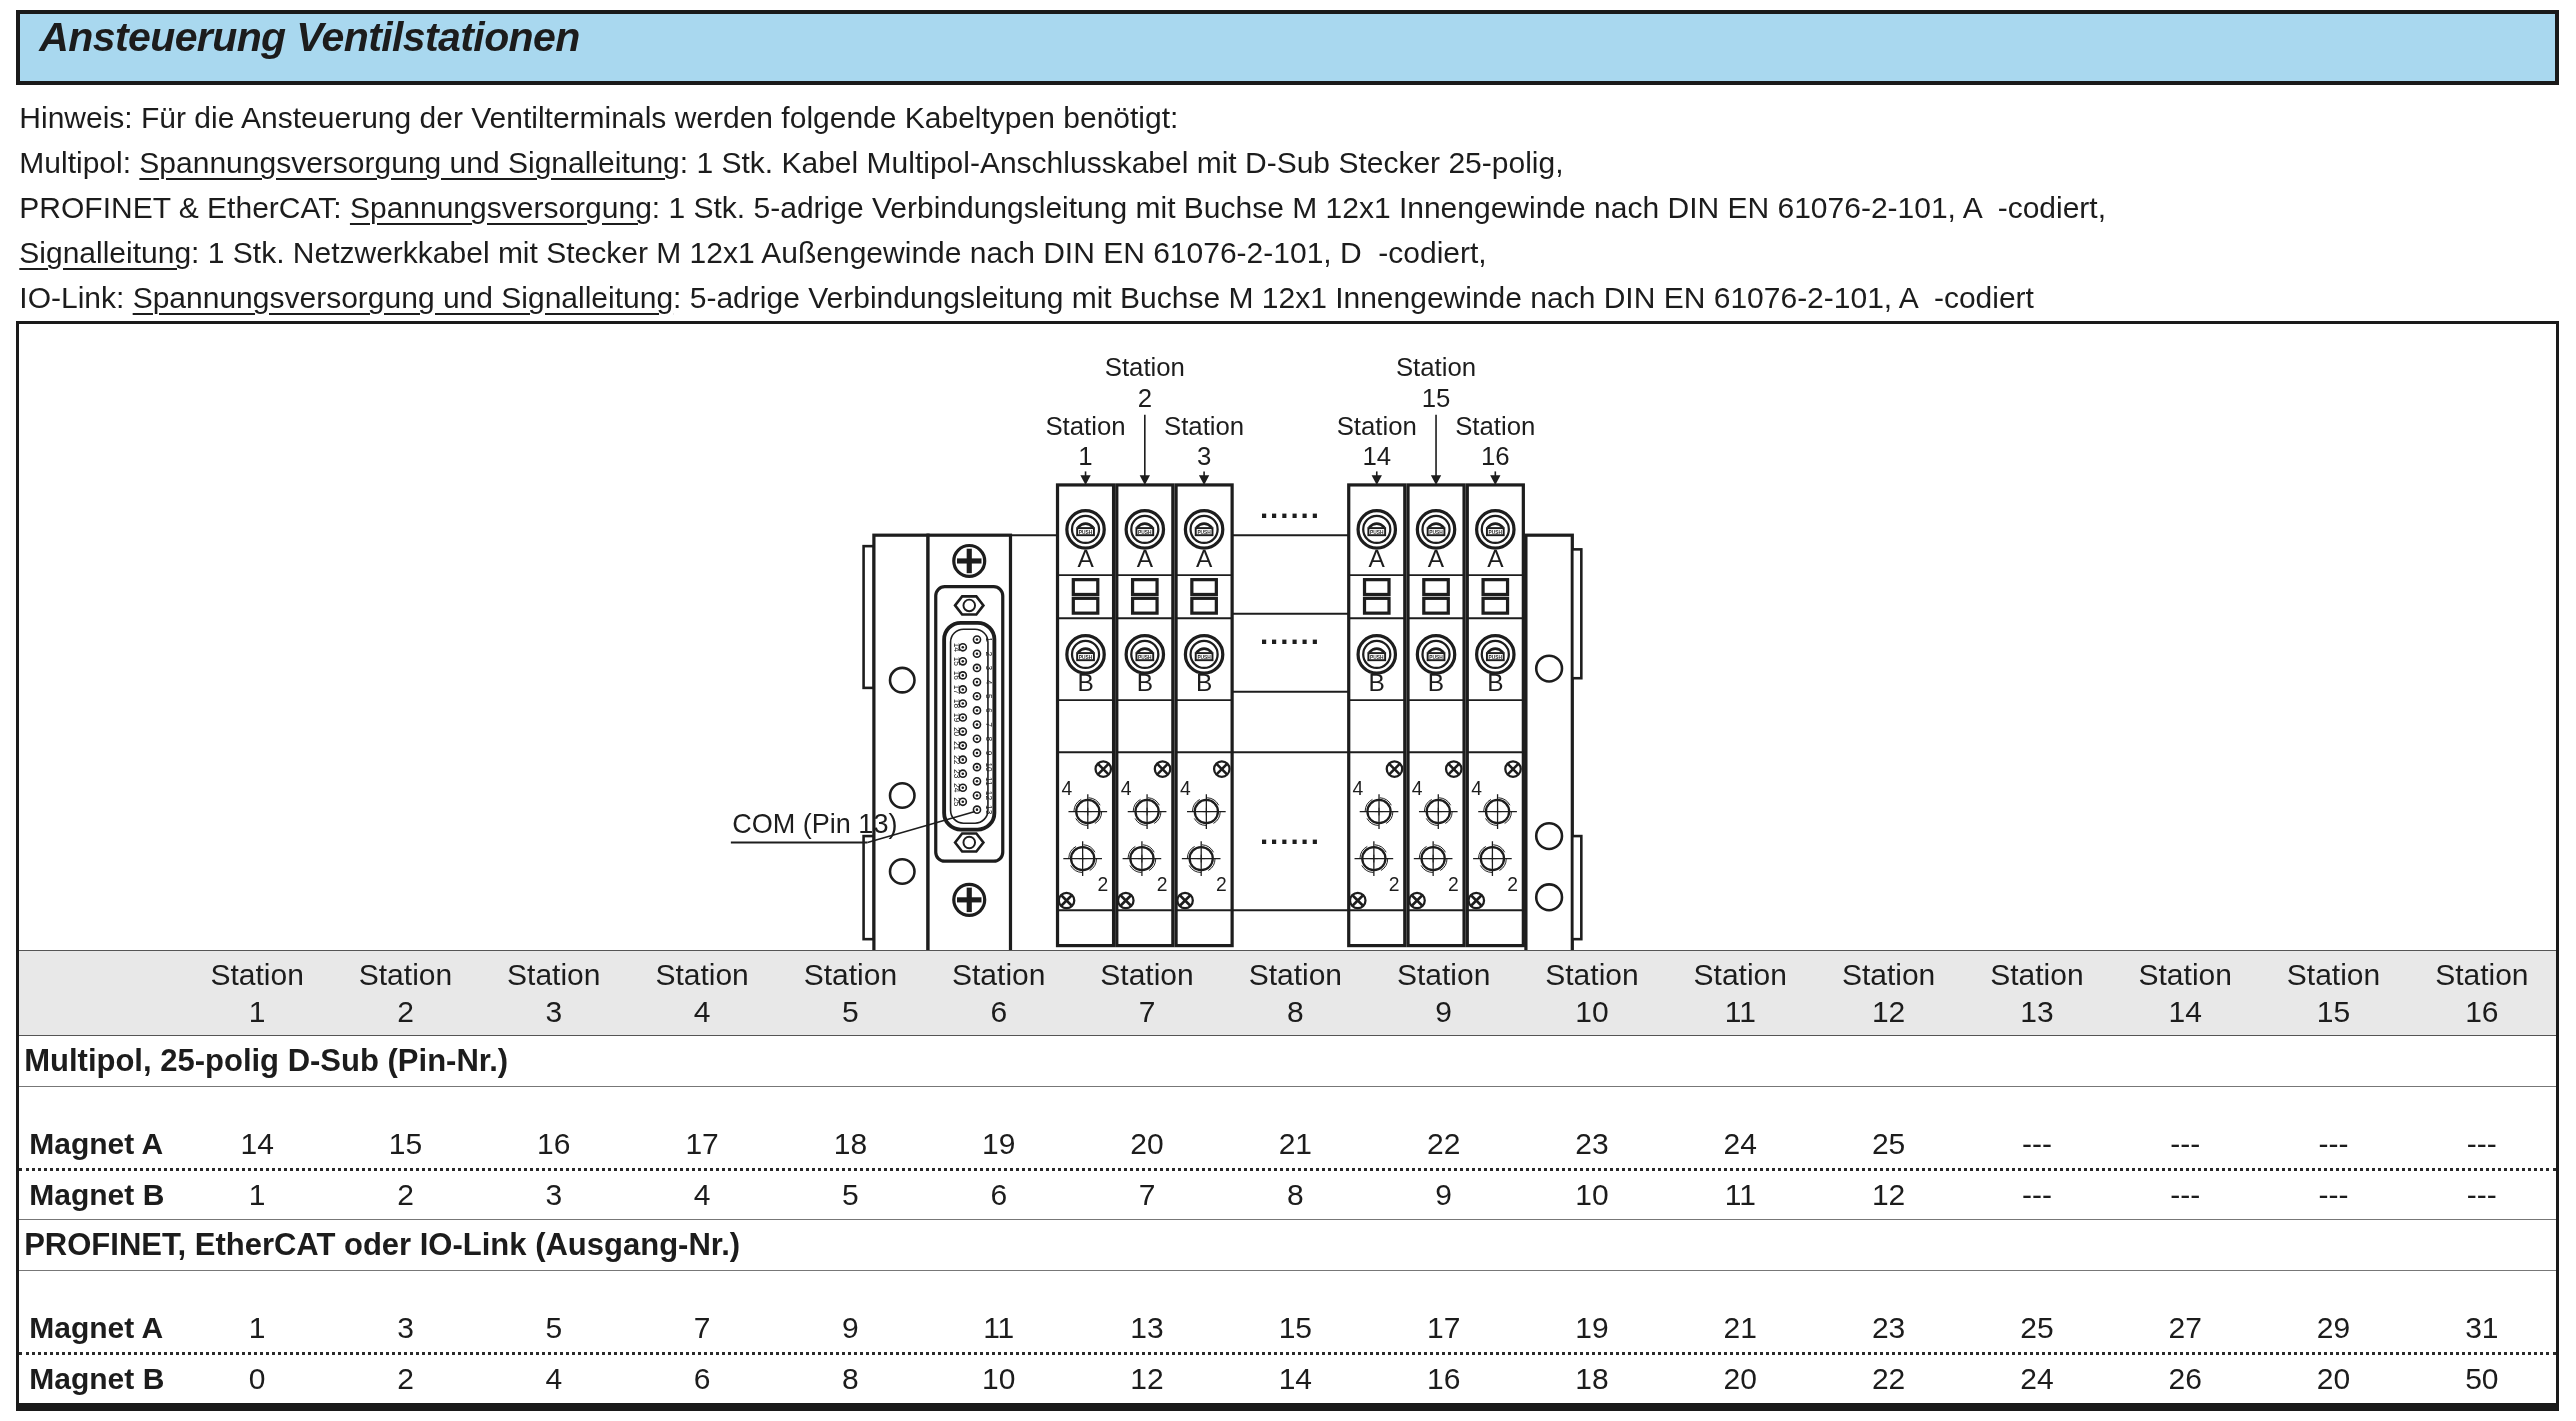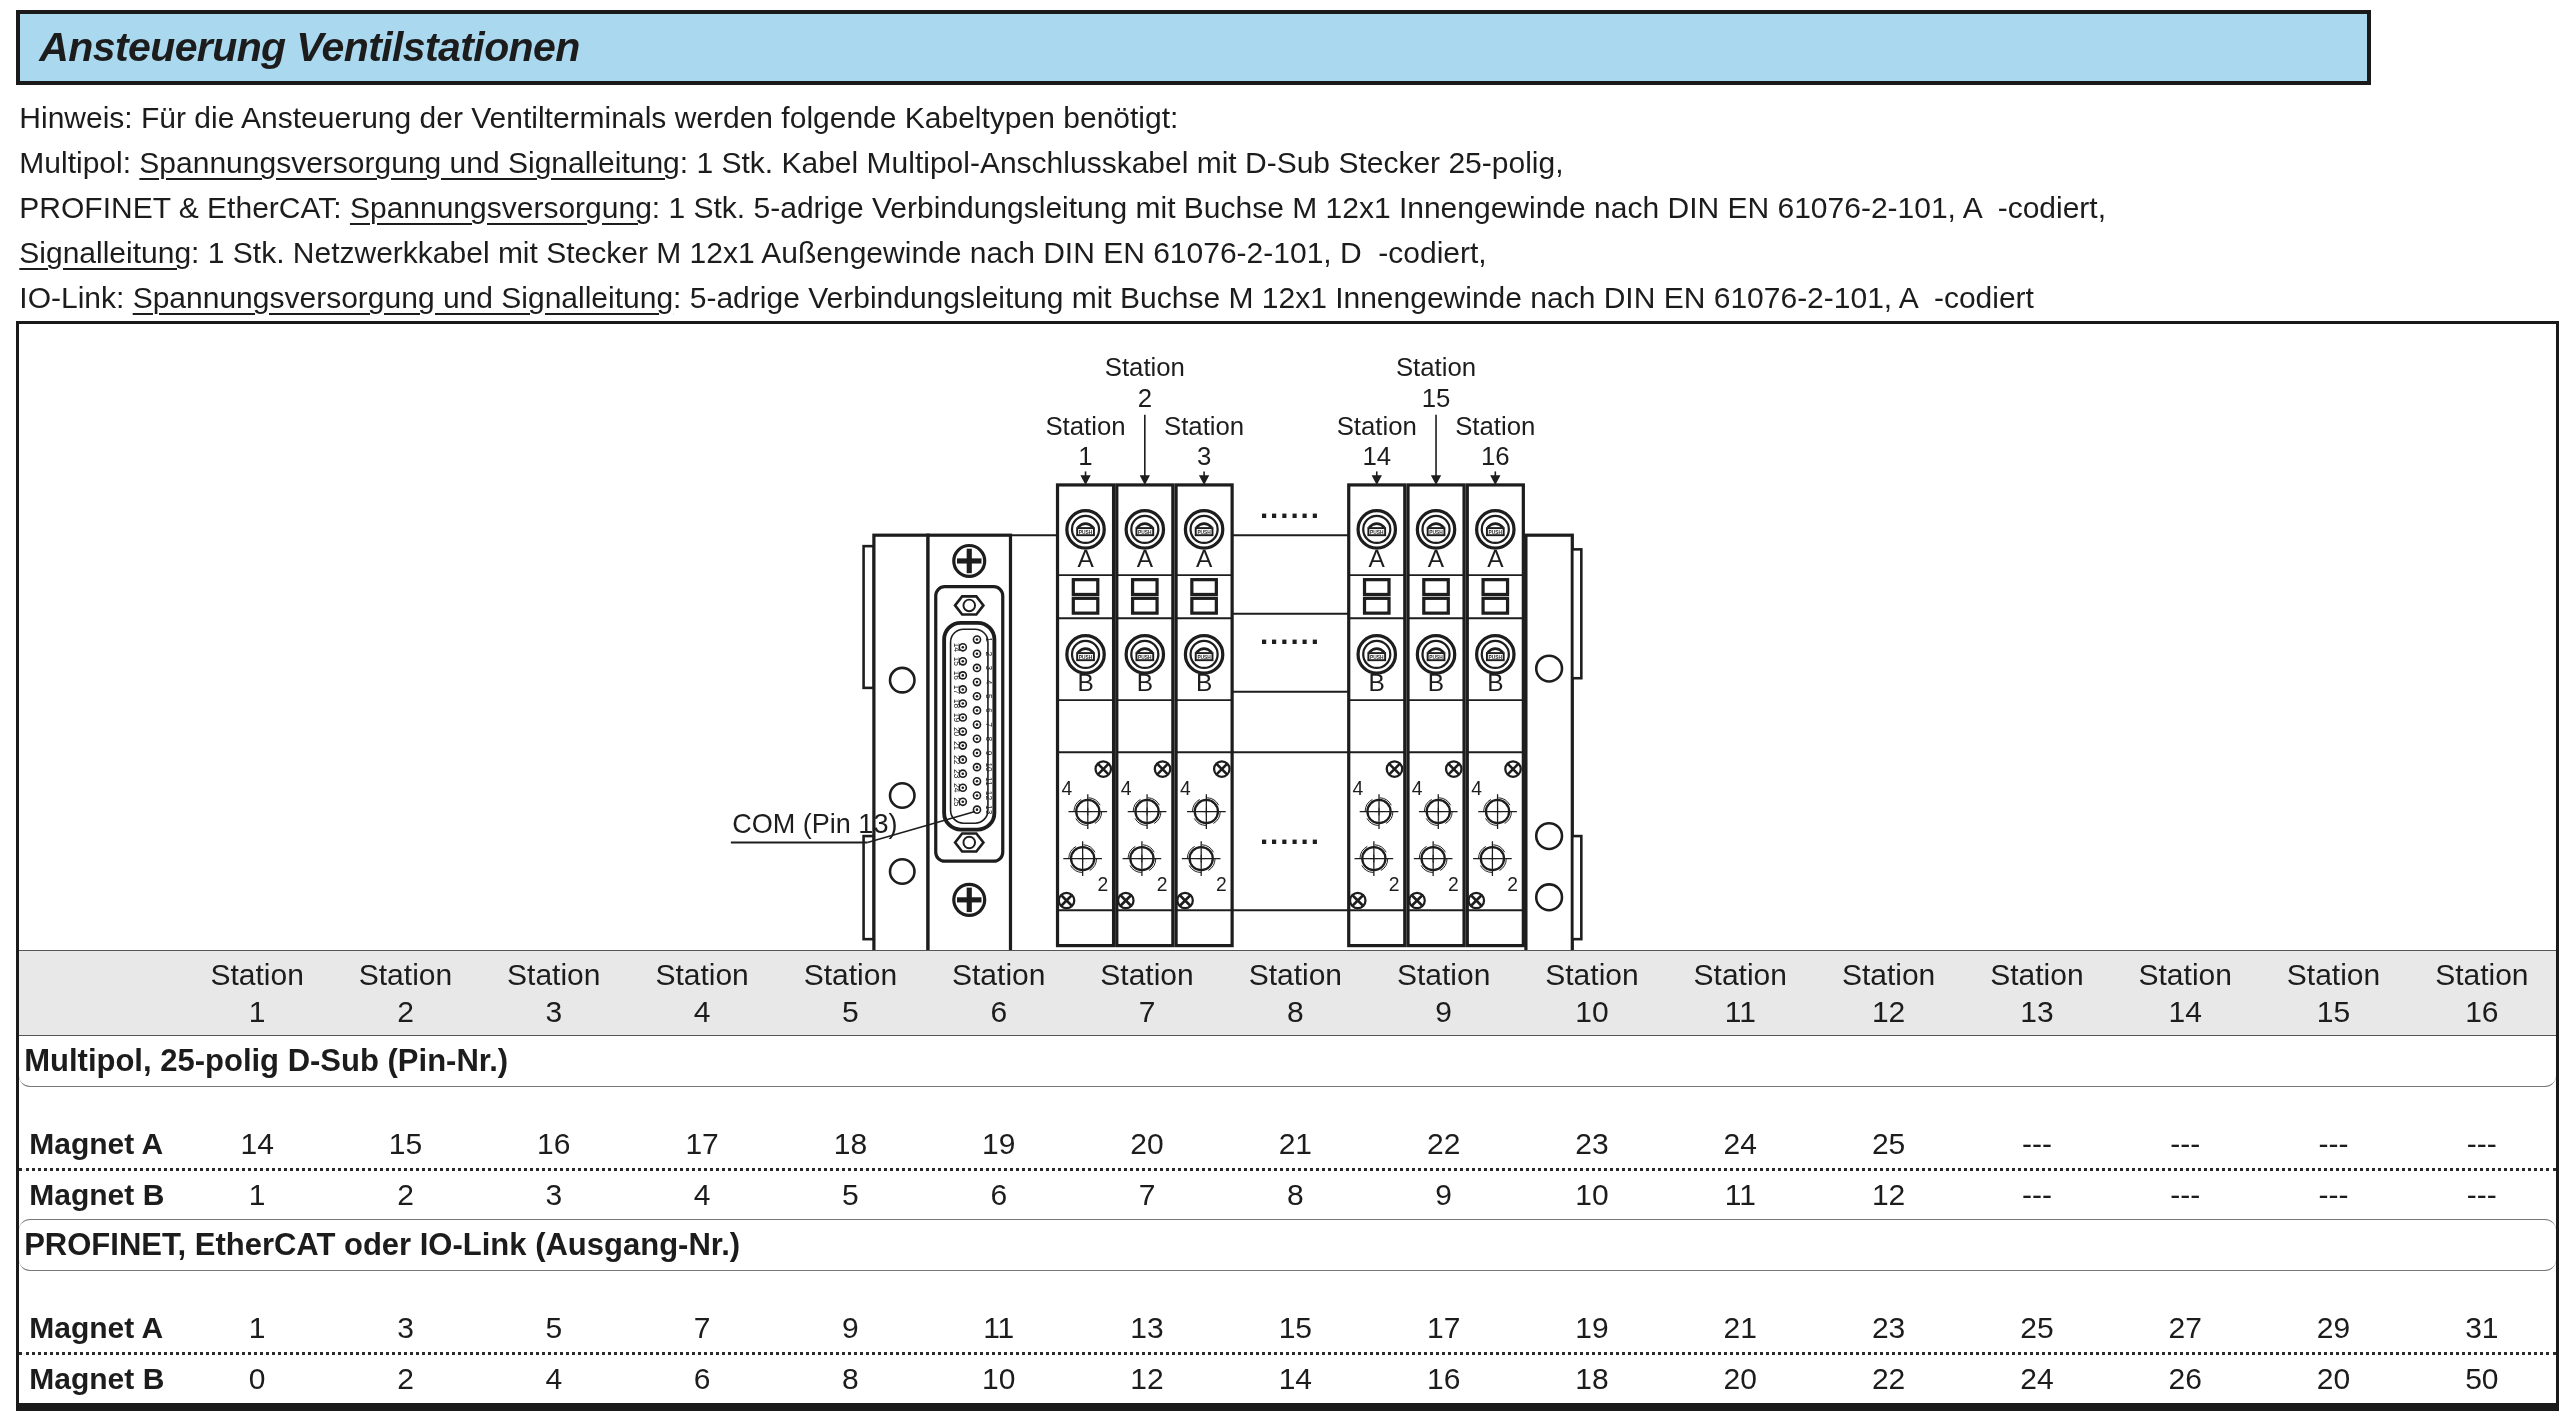--- a/index.html
+++ b/index.html
@@ -1,21 +1,21 @@
 <!DOCTYPE html>
 <html style="font-size:10.3px"><head>
 <meta charset="utf-8">
 <style>
   html,body{margin:0;padding:0;background:#fff;}
   body{width:2576px;height:1421px;position:relative;font-family:"Liberation Sans",sans-serif;color:#1c1c1c;}
 
   
-  .header-bar{position:absolute;left:16px;top:10.3px;width:2355px;height:75px;
+  .header-bar{position:absolute;left:16px;top:10.3px;width:2543px;height:75px;
     background:#a9d8ef;border:4.5px solid #1a1a1a;box-sizing:border-box;
-    display:flex;justify-content:space-between;align-items:center;padding:0 19.3px;}
+    display:flex;justify-content:space-between;padding:0 19.3px;}
   .header-bar .htxt{font-size:41px;font-weight:700;font-style:italic;letter-spacing:-0.6px;white-space:nowrap;}
 
   
   .notes{position:absolute;left:19.3px;top:95px;font-size:30px;line-height:45px;white-space:pre-wrap;}
   .notes .b{font-weight:400;}
   .notes .u{text-decoration:underline;text-decoration-thickness:1.9px;text-underline-offset:5.2px;}
 
   
   .box{position:absolute;left:16px;top:321px;width:2543px;height:1090px;box-sizing:border-box;
     border:3.2px solid #1a1a1a;border-bottom-width:8.4px;background:#fff;}
@@ -31,21 +31,21 @@
   svg.diagram .tiny{font-size:13px;text-anchor:middle;}
   svg.diagram .ln2{stroke:#1d1d1d;stroke-width:2.5;}
   svg.diagram .ln3{stroke:#1d1d1d;stroke-width:3;}
   svg.diagram .dots{font-size:46px;letter-spacing:3px;text-anchor:middle;font-weight:700;}
 
   
   .vtable{position:absolute;left:0;right:0;bottom:0;}
   .trow{display:grid;grid-template-columns:164px repeat(16,1fr);align-items:center;}
   .thead{background:#e8e8e8;height:84px;border-top:1.9px solid #555;border-bottom:1.9px solid #555;}
   .thead .hcell{text-align:center;font-size:30px;line-height:37px;}
-  .srow{height:50px;border-bottom:1.9px solid #777;border-radius:11px;}
+  .srow{height:50px;border-bottom:1.9px solid #777;}
   .srow .stitle{grid-column:1 / -1;font-weight:700;font-size:31px;padding-left:5.2px;}
   .srow2{border-top:1.9px solid #777;}
   .drow{height:48px;font-size:30px;}
   .drow .rlabel{font-weight:700;padding-left:10.3px;white-space:nowrap;}
   .drow .cell{text-align:center;}
   .dotted{border-bottom:3.2px dotted #2a2a2a;margin-top:33px;}
 </style>
 </head>
 <body>
 

